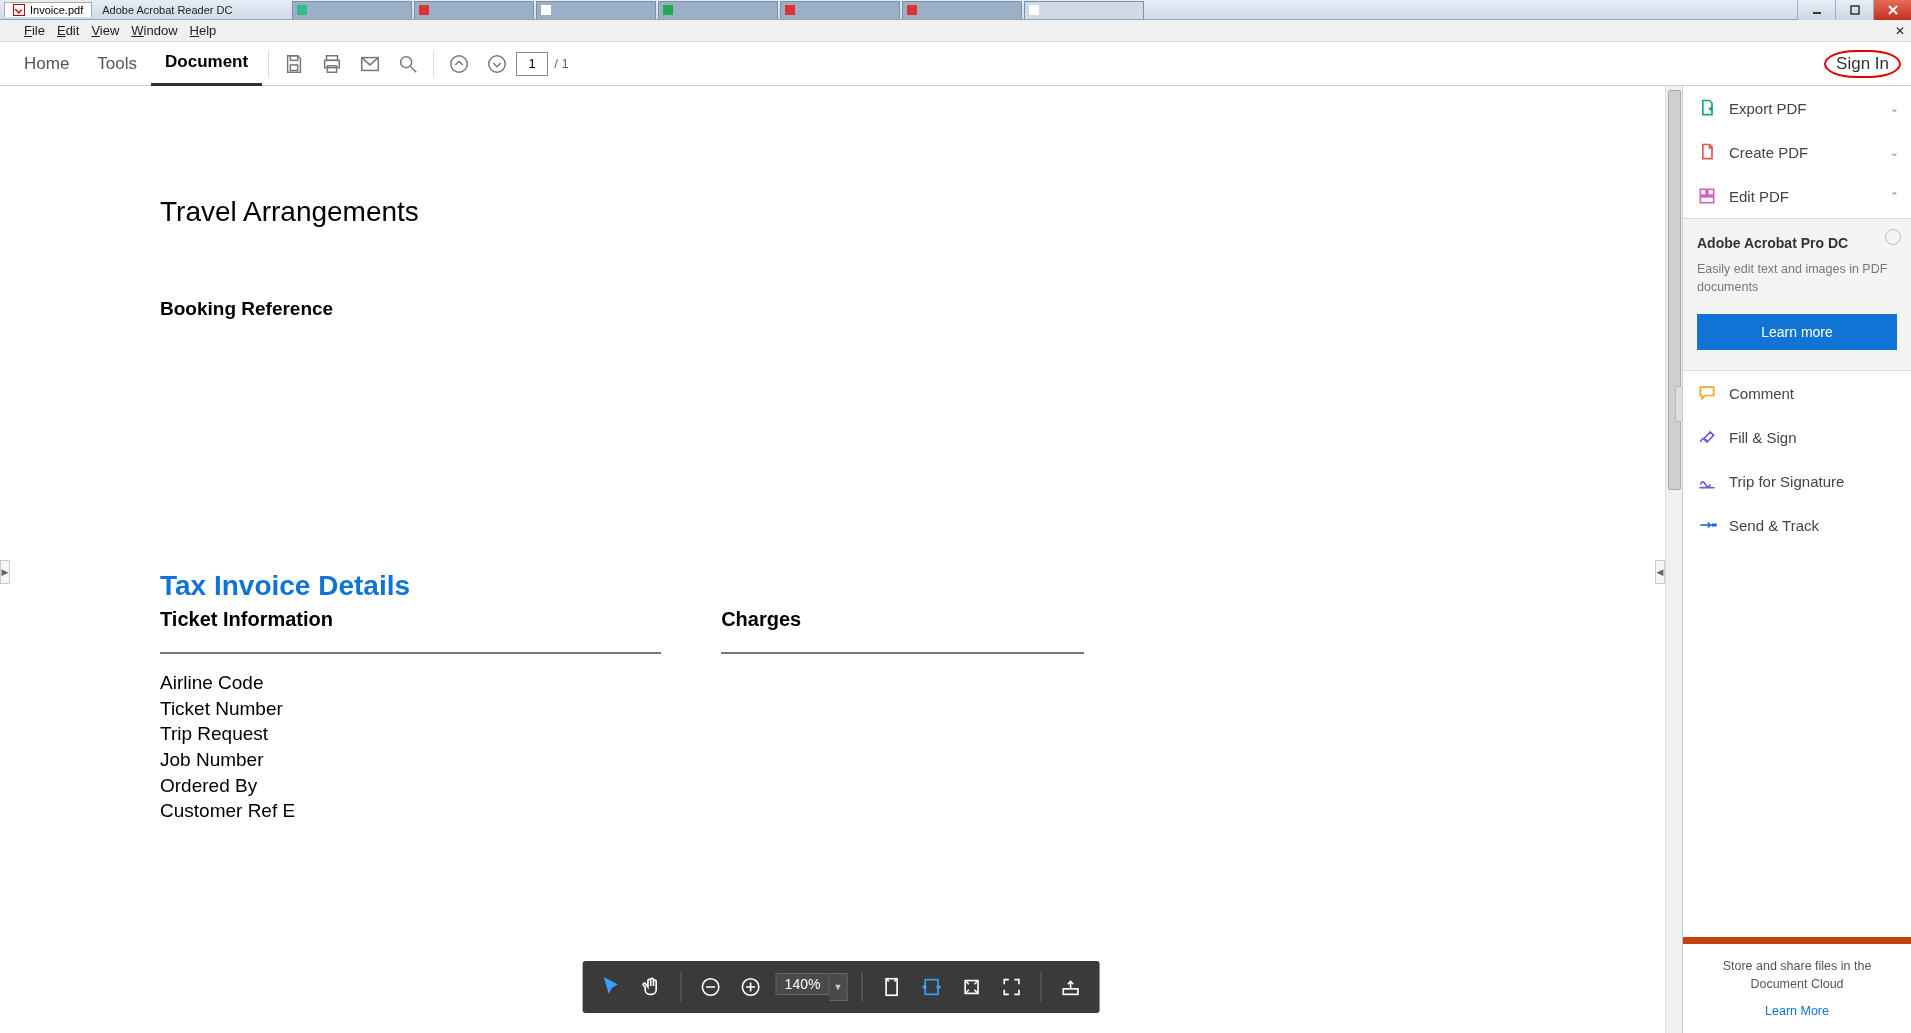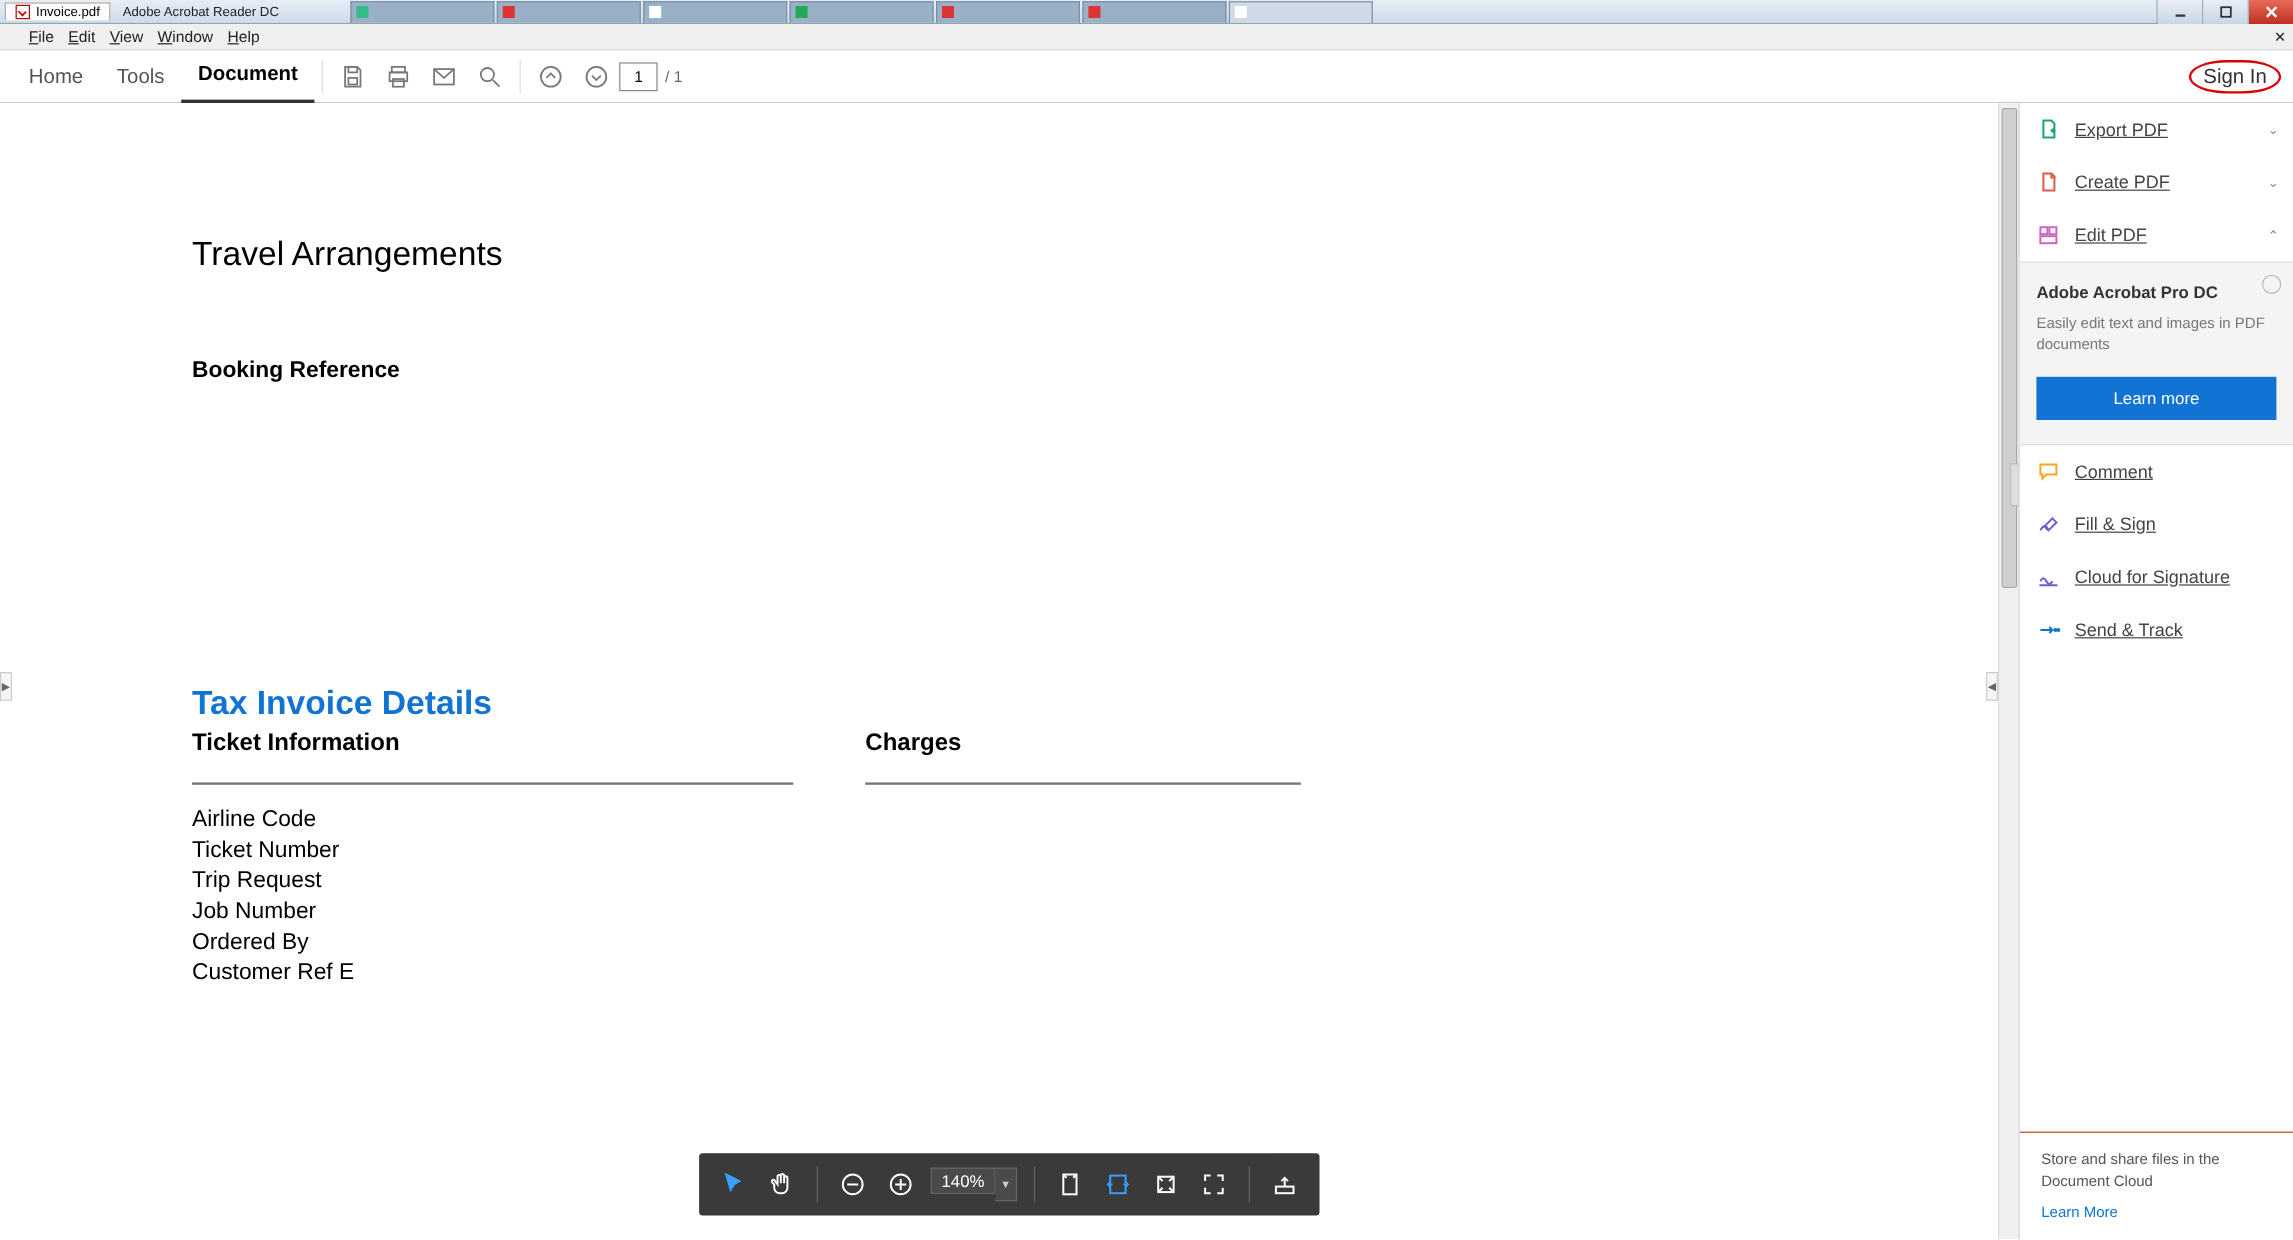--- a/index.html
+++ b/index.html
@@ -59,29 +59,29 @@
 .float-tb { position:absolute; left:50%; transform:translateX(-50%); bottom:20px; height:52px; background:#3a3a3a; border-radius:3px; display:flex; align-items:center; padding:0 14px; gap:10px; z-index:5; }
 .float-tb .fsep { width:1px; height:30px; background:#666; margin:0 4px; }
 .float-tb .fticon { width:30px; height:30px; display:flex; align-items:center; justify-content:center; cursor:pointer; }
 .float-tb .fticon svg { width:22px; height:22px; stroke:#fff; fill:none; stroke-width:1.8; }
 .float-tb .fticon.active svg { stroke:#3aa0ff; }
 .float-tb .zoom-box { height:22px; background:#4a4a4a; color:#fff; font-size:14px; padding:0 8px; display:flex; align-items:center; border:1px solid #666; }
 .float-tb .zoom-dd { width:18px; height:28px; background:#4a4a4a; border:1px solid #666; border-left:none; display:flex; align-items:center; justify-content:center; color:#ccc; font-size:9px; }
 
 
 .rpanel { width:228px; background:#fff; display:flex; flex-direction:column; }
-.rpanel .tool-item { height:44px; display:flex; align-items:center; padding:0 14px; gap:12px; font-size:15px; color:#444; cursor:pointer; position:relative;text-decoration:underline; }
+.rpanel .tool-item { height:44px; display:flex; align-items:center; padding:0 14px; gap:12px; font-size:15px; color:#444; cursor:pointer; position:relative; }
 .rpanel .tool-item .chev { position:absolute; right:12px; color:#888; font-size:11px; }
 .rpanel .tool-item .ricon { width:20px; height:20px; display:flex; align-items:center; justify-content:center; }
 .rpanel .promo { background:#f4f4f4; border-top:1px solid #ddd; border-bottom:1px solid #ddd; padding:16px 14px 20px; position:relative; }
 .rpanel .promo .globe { position:absolute; right:10px; top:10px; width:16px; height:16px; border:1.5px solid #bbb; border-radius:50%; }
 .rpanel .promo h4 { font-size:14px; font-weight:700; color:#333; margin-bottom:10px; }
 .rpanel .promo p { font-size:12.5px; color:#777; line-height:1.4; margin-bottom:18px; }
 .rpanel .promo .learn-btn { background:#1173d4; color:#fff; text-align:center; padding:10px 0; font-size:14px; cursor:pointer; }
-.rpanel .store { margin-top:auto; border-top:1px solid #c2410c; padding:14px 18px; }
+.rpanel .store { margin-top:auto; border-top:7px solid #c2410c; padding:14px 18px; text-align:center; }
 .rpanel .store p { font-size:12.5px; color:#555; line-height:1.4; margin-bottom:8px; }
 .rpanel .store a { font-size:12.5px; color:#1173d4; cursor:pointer; }
 
 .ricon svg { width:20px; height:20px; }
 </style>
 </head>
 <body>
 
 <div class="titlebar">
   <div class="doc-tab">
@@ -341,21 +341,21 @@
         </span>
       <span>Fill &amp; Sign</span>
     </div>
     <div class="tool-item">
       <span class="ricon">
           <svg viewBox="0 0 24 24" fill="none" stroke="#6b5bd4" stroke-width="2">
             <path d="M4 16c2-4 4-4 6 0s4 4 6 0"></path>
             <line x1="3" y1="20" x2="21" y2="20"></line>
           </svg>
         </span>
-      <span>Cloud for Signature</span>
+      <span>Trip for Signature</span>
     </div>
     <div class="tool-item">
       <span class="ricon">
           <svg viewBox="0 0 24 24" fill="none" stroke="#1173d4" stroke-width="2">
             <line x1="4" y1="12" x2="16" y2="12"></line>
             <path d="M13 9l3 3-3 3"></path>
             <circle cx="19" cy="12" r="1" fill="#1173d4"></circle>
             <circle cx="22" cy="12" r="1" fill="#1173d4"></circle>
           </svg>
         </span>

